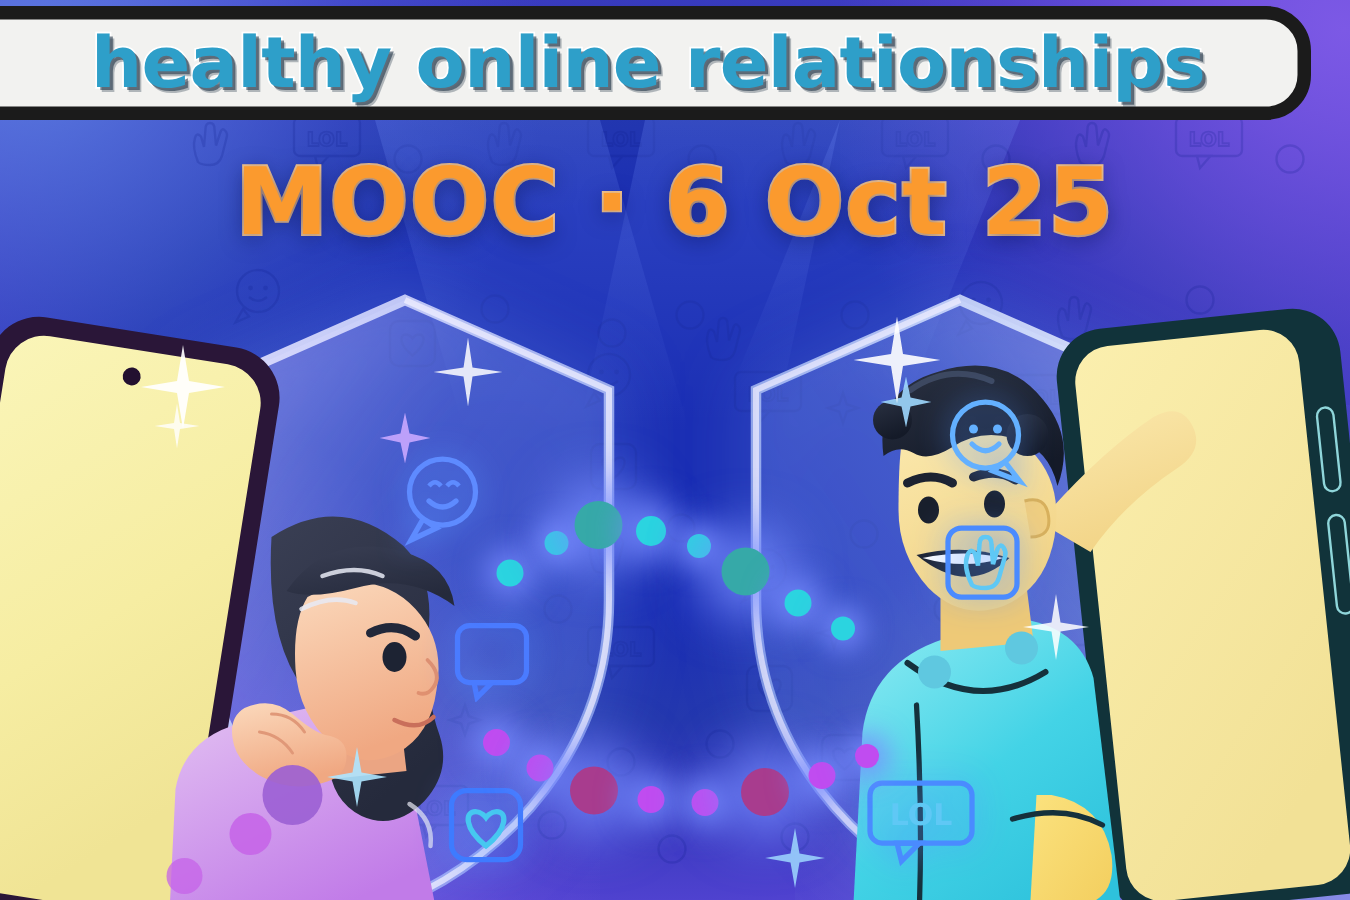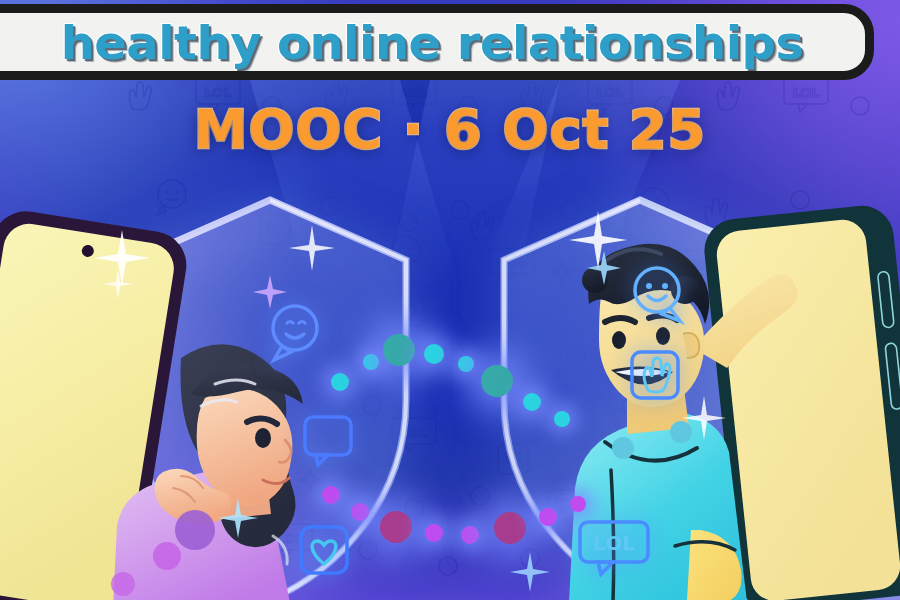--- a/index.html
+++ b/index.html
@@ -126,21 +126,21 @@
   .subtitle {
     position: absolute;
     left: 0; right: 0;
     top: 98px;
     text-align: center;
     z-index: 20;
   }
   .subtitle-text {
     font-family: "DejaVu Sans", sans-serif;
     font-weight: bold;
-    font-size: 54px;
+    font-size: 62px;
     letter-spacing: 1px;
     color: #FB9A2E;
     -webkit-text-stroke: 2.5px #FBC98C;
     paint-order: stroke fill;
     text-shadow: 0 3px 14px rgba(10,20,90,0.55);
     white-space: nowrap;
   }
 </style>
 </head>
 <body>

